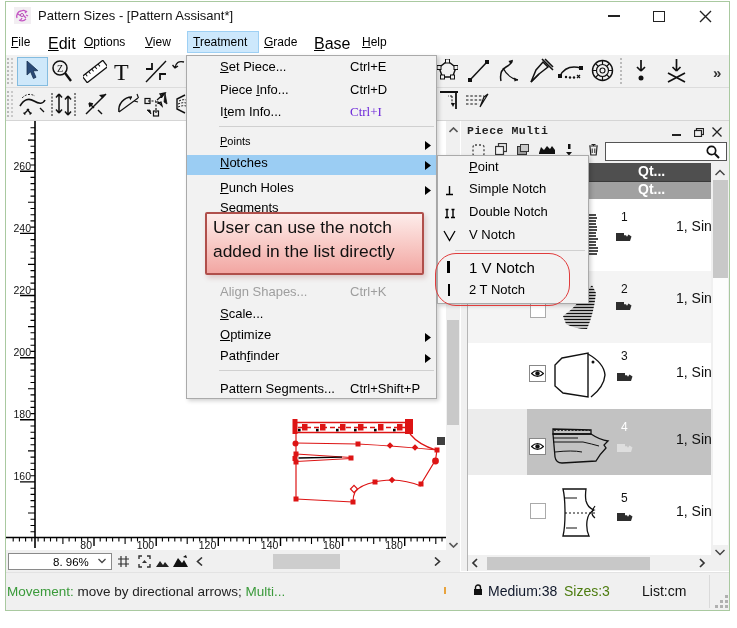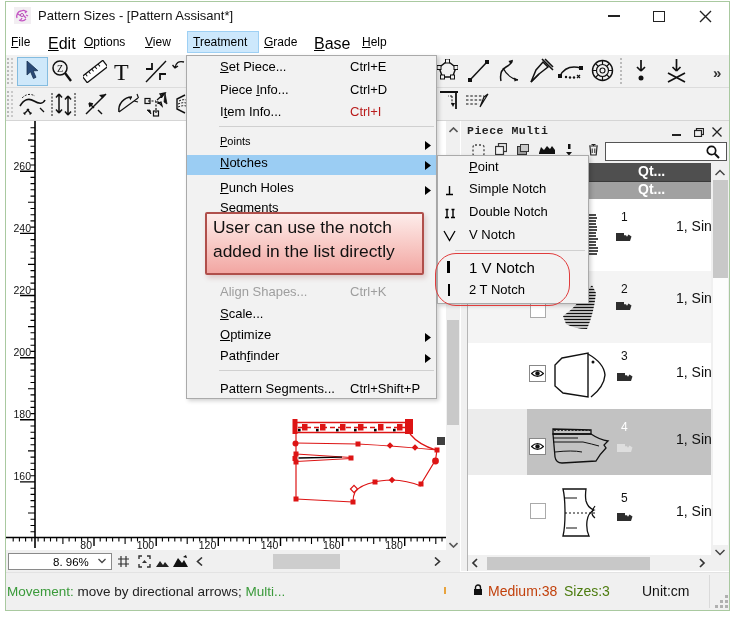--- a/index.html
+++ b/index.html
@@ -537,44 +537,44 @@
 
 <div class="abs" style="left:6px;top:572px;width:723px;height:38px;background:#f0f0f0;border-top:1px solid #e3e3e3;"></div>
 <div class="abs" style="left:7px;top:584px;font-size:13.5px;color:#222;"><span style="color:#3a9a3a;">Movement:</span> move by directional arrows; <span style="color:#3a9a3a;">Multi...</span></div>
 <div class="abs" style="left:444px;top:587px;width:2px;height:7px;background:#e8a33d;"></div>
 <div class="abs" style="left:473px;top:584px;">
     <svg width="10" height="12">
       <rect x="1" y="5" width="8" height="6" fill="#111"></rect>
       <path d="M2.5,5 V3.5 a2.5,2.5 0 0 1 5,0 V5" fill="none" stroke="#111" stroke-width="1.4"></path>
     </svg>
   </div>
-<div class="abs" style="left:488px;top:583px;font-size:14px;color:#c2410c;">Medium:38</div>
+<div class="abs" style="left:488px;top:583px;font-size:14px;color:#0f172a;">Medium:38</div>
 <div class="abs" style="left:564px;top:583px;font-size:14px;color:#4d7c0f;">Sizes:3</div>
-<div class="abs" style="left:642px;top:583px;font-size:14px;color:#111;">Unit:cm</div>
+<div class="abs" style="left:642px;top:583px;font-size:14px;color:#111;">List:cm</div>
 <div class="abs" style="left:709px;top:575px;width:1px;height:33px;background:#dadada;"></div>
 <div class="abs" style="left:715px;top:595px;">
     <svg width="15" height="15">
 <g fill="#b0b0b0">
         <rect x="10" y="0" width="3" height="3"></rect>
         <rect x="5" y="5" width="3" height="3"></rect>
         <rect x="10" y="5" width="3" height="3"></rect>
         <rect x="0" y="10" width="3" height="3"></rect>
         <rect x="5" y="10" width="3" height="3"></rect>
         <rect x="10" y="10" width="3" height="3"></rect>
       </g>
     </svg>
   </div>
 
 <div class="abs" style="left:186px;top:55px;width:251px;height:344px;background:#f2f2f2;border:1px solid #aaaaaa;box-shadow:2px 2px 4px rgba(0,0,0,0.18);"></div>
 <div class="abs" style="left:220px;top:59px;font-size:13px;color:#000;"><u>S</u>et Piece...</div>
 <div class="abs" style="left:350px;top:59px;font-size:13px;color:#000;">Ctrl+E</div>
 <div class="abs" style="left:220px;top:82px;font-size:13px;color:#000;">Piece <u>I</u>nfo...</div>
 <div class="abs" style="left:350px;top:82px;font-size:13px;color:#000;">Ctrl+D</div>
 <div class="abs" style="left:220px;top:104px;font-size:13px;color:#000;">I<u>t</u>em Info...</div>
-<div class="abs" style="left:350px;top:104px;font-size:13px;color:#b91c1c;">Ctrl+I</div>
+<div class="abs" style="left:350px;top:104px;font-size:13px;color:#6d28d9;font-family:Liberation Serif, serif;">Ctrl+I</div>
 <div class="abs" style="left:219px;top:126px;width:215px;height:1px;background:#d0d0d0;"></div>
 <div class="abs" style="left:220px;top:135px;font-size:11px;color:#000;"><u>P</u>oints</div>
 <div class="abs" style="left:187px;top:155px;width:249px;height:20px;background:#9bcdf3;"></div>
 <div class="abs" style="left:220px;top:155px;font-size:13px;color:#000;"><u>N</u>otches</div>
 <div class="abs" style="left:220px;top:180px;font-size:13px;color:#000;"><u>P</u>unch Holes</div>
 <div class="abs" style="left:220px;top:200px;font-size:13px;color:#000;">Segments</div>
 <div class="abs" style="left:220px;top:284px;font-size:13px;color:#9e9e9e;">Align Shapes...</div>
 <div class="abs" style="left:350px;top:284px;font-size:13px;color:#9e9e9e;">Ctrl+K</div>
 <div class="abs" style="left:220px;top:306px;font-size:13px;color:#000;"><u>S</u>cale...</div>
 <div class="abs" style="left:220px;top:327px;font-size:13px;color:#000;"><u>O</u>ptimize</div>

